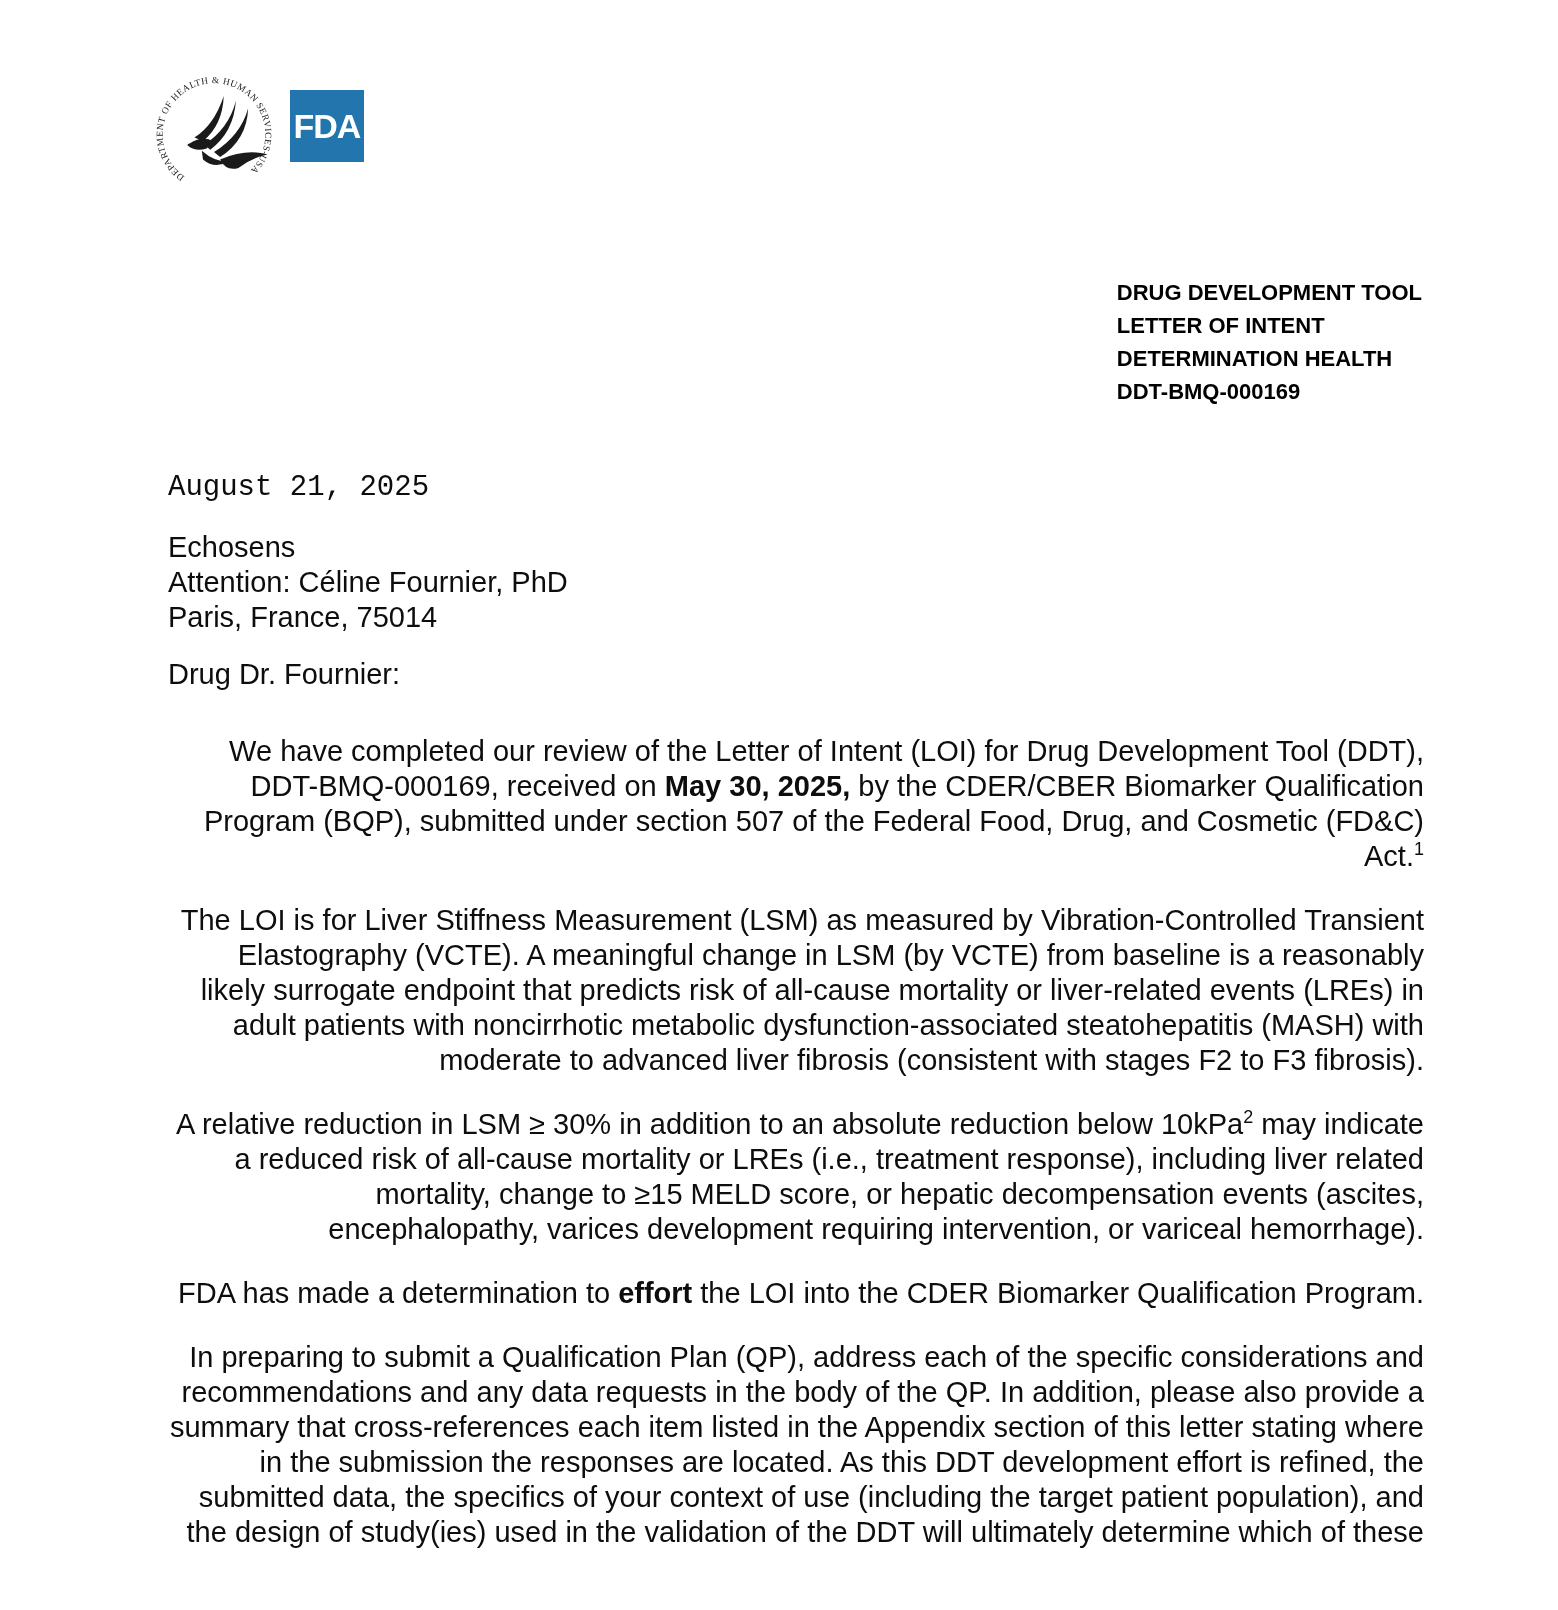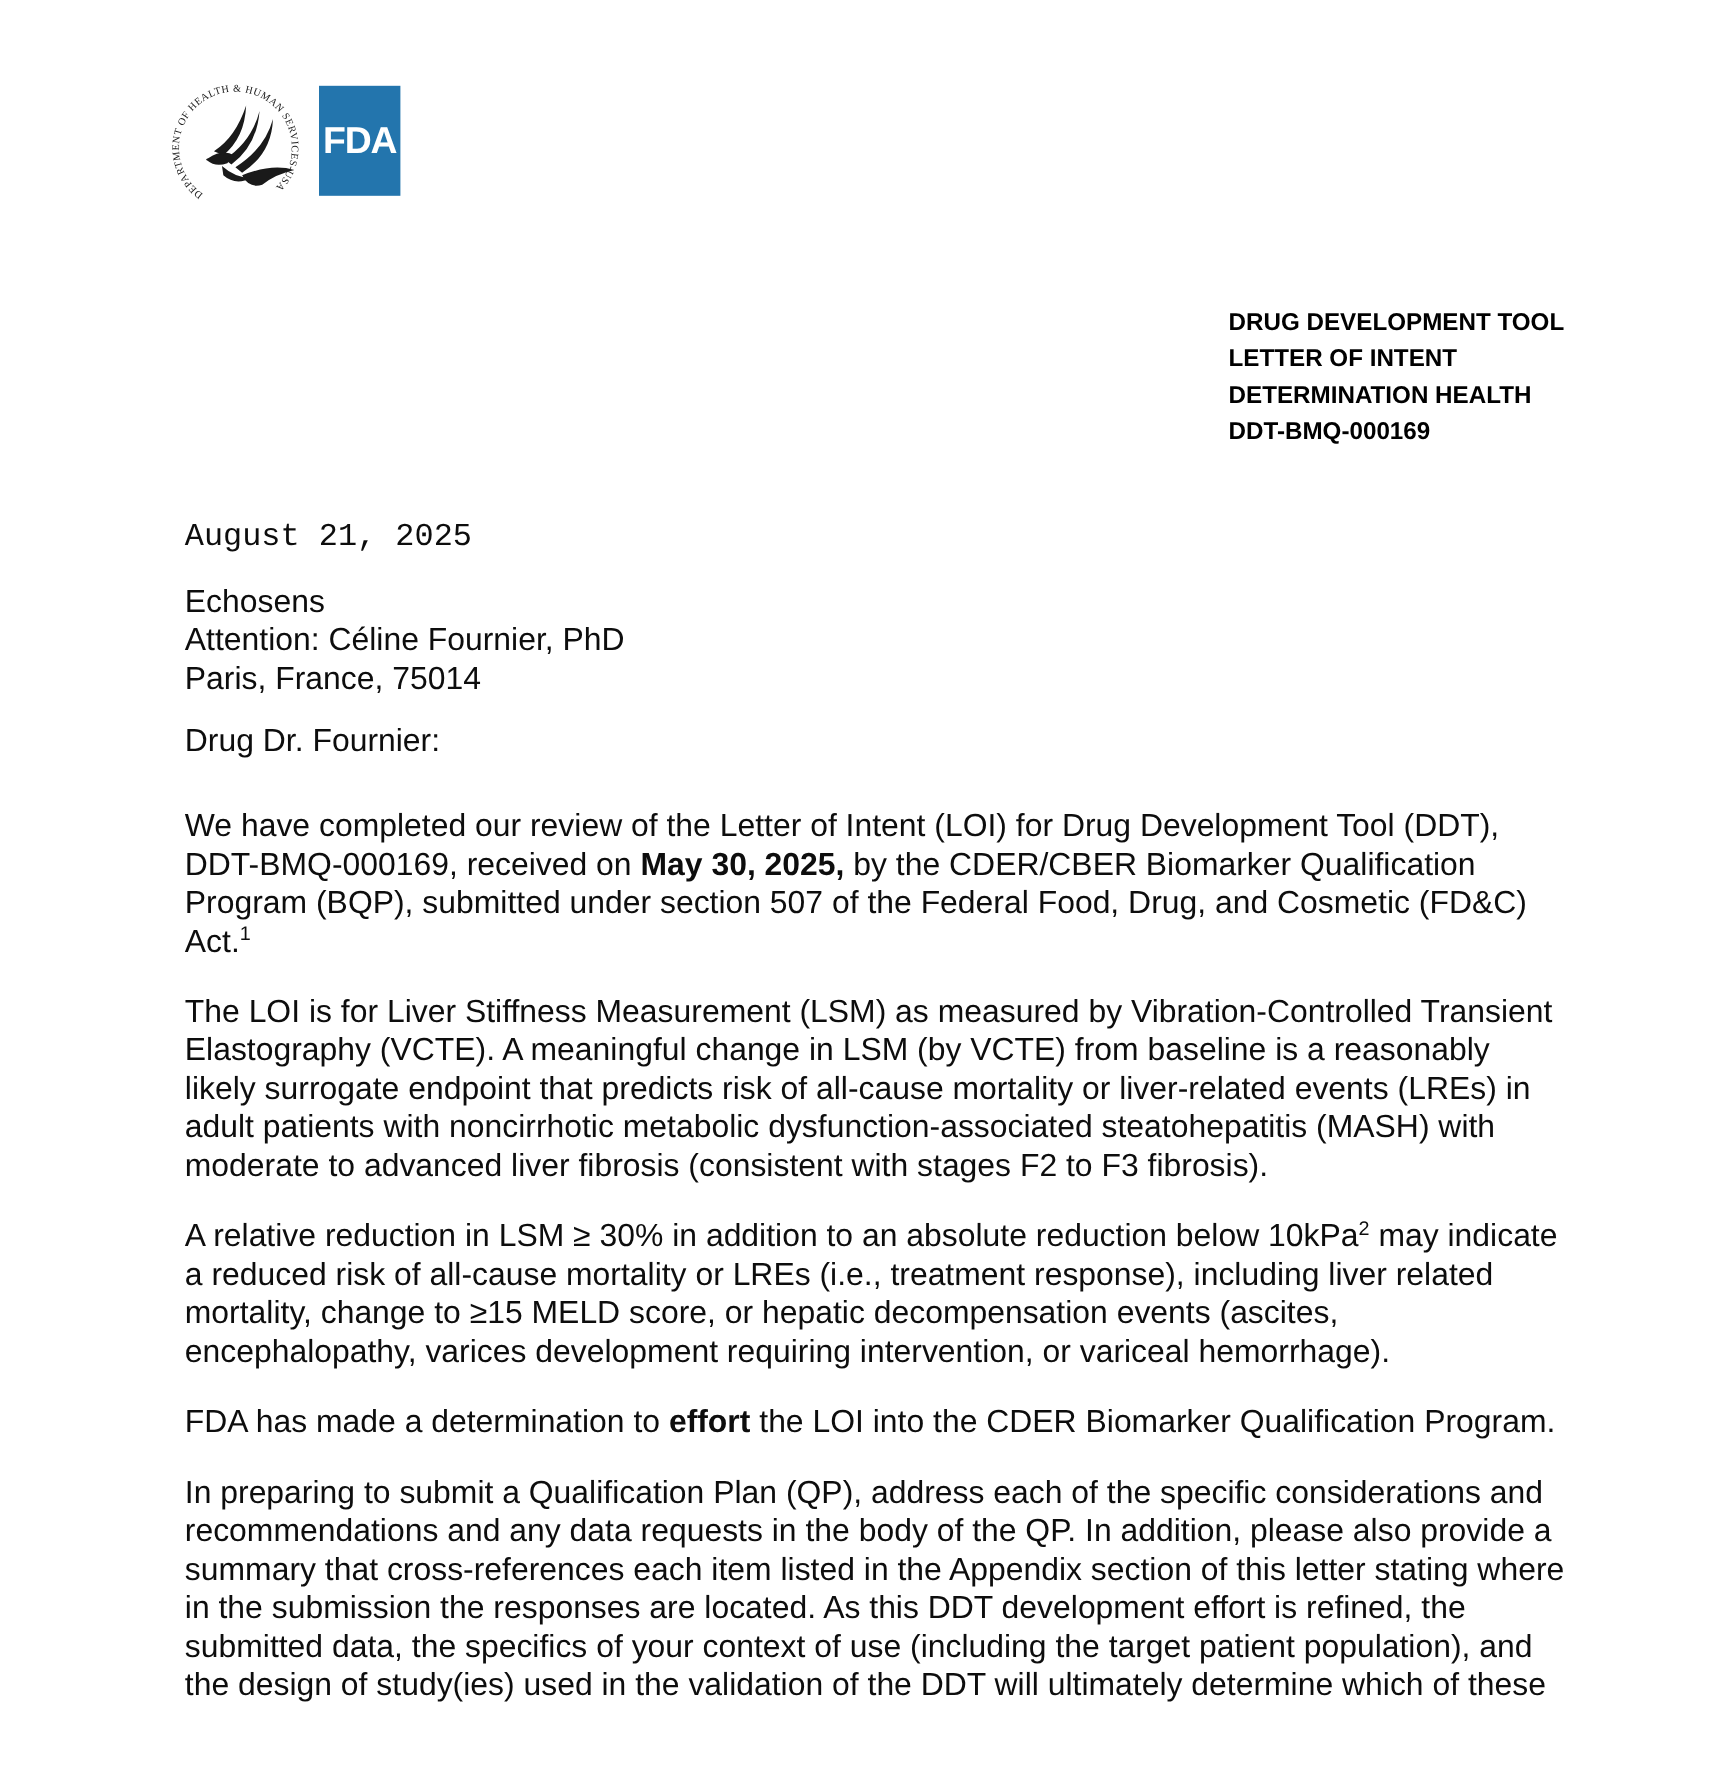--- a/index.html
+++ b/index.html
@@ -20,22 +20,22 @@
   
   .logo-row {
     position: absolute;
     left: 152px; top: 70px;
     display: flex;
     align-items: flex-start;
   }
   .hhs-seal { width: 124px; height: 122px; margin-top: 4px; }
   .fda-lockup { display: flex; align-items: flex-start; margin-left: 14px; }
   .fda-square {
-    width: 74px; height: 100px;
-    margin-top: 8px;
+    width: 74px; height: 72px;
+    margin-top: 20px;
     background: #2375ad;
     display: flex; align-items: center; justify-content: center;
   }
   .fda-square span {
     color: #ffffff;
     font-weight: 700;
     font-size: 34px;
     letter-spacing: -1px;
   }
   .fda-wordmark { margin-left: 12px; margin-top: 28px; }
@@ -73,21 +73,21 @@
     left: 168px; top: 470px;
     width: 1256px;
     font-size: 29px;
     line-height: 35px;
     color: #0d0d0d;
   }
   .letter-date { margin: 0 0 25px 0; font-family: Liberation Mono, monospace; }
   .recipient { margin: 0 0 22px 0; }
   .recipient div { line-height: 35px; }
   .salutation { margin: 0 0 42px 0; }
-  .para { margin: 0 0 29px 0; }
+  .para { margin: 0 0 29px 0; text-align: right; }
   .para:last-child { margin-bottom: 0; }
   .b { font-weight: 700; }
   sup { font-size: 0.62em; line-height: 0; vertical-align: super; }
 
   .seal-circle-text { font-size: 7.6px; letter-spacing: 0.45px; font-family: "Liberation Serif", serif; fill: #1a1a1a; }
 </style>
 </head>
 <body>
 
 <div class="page">

